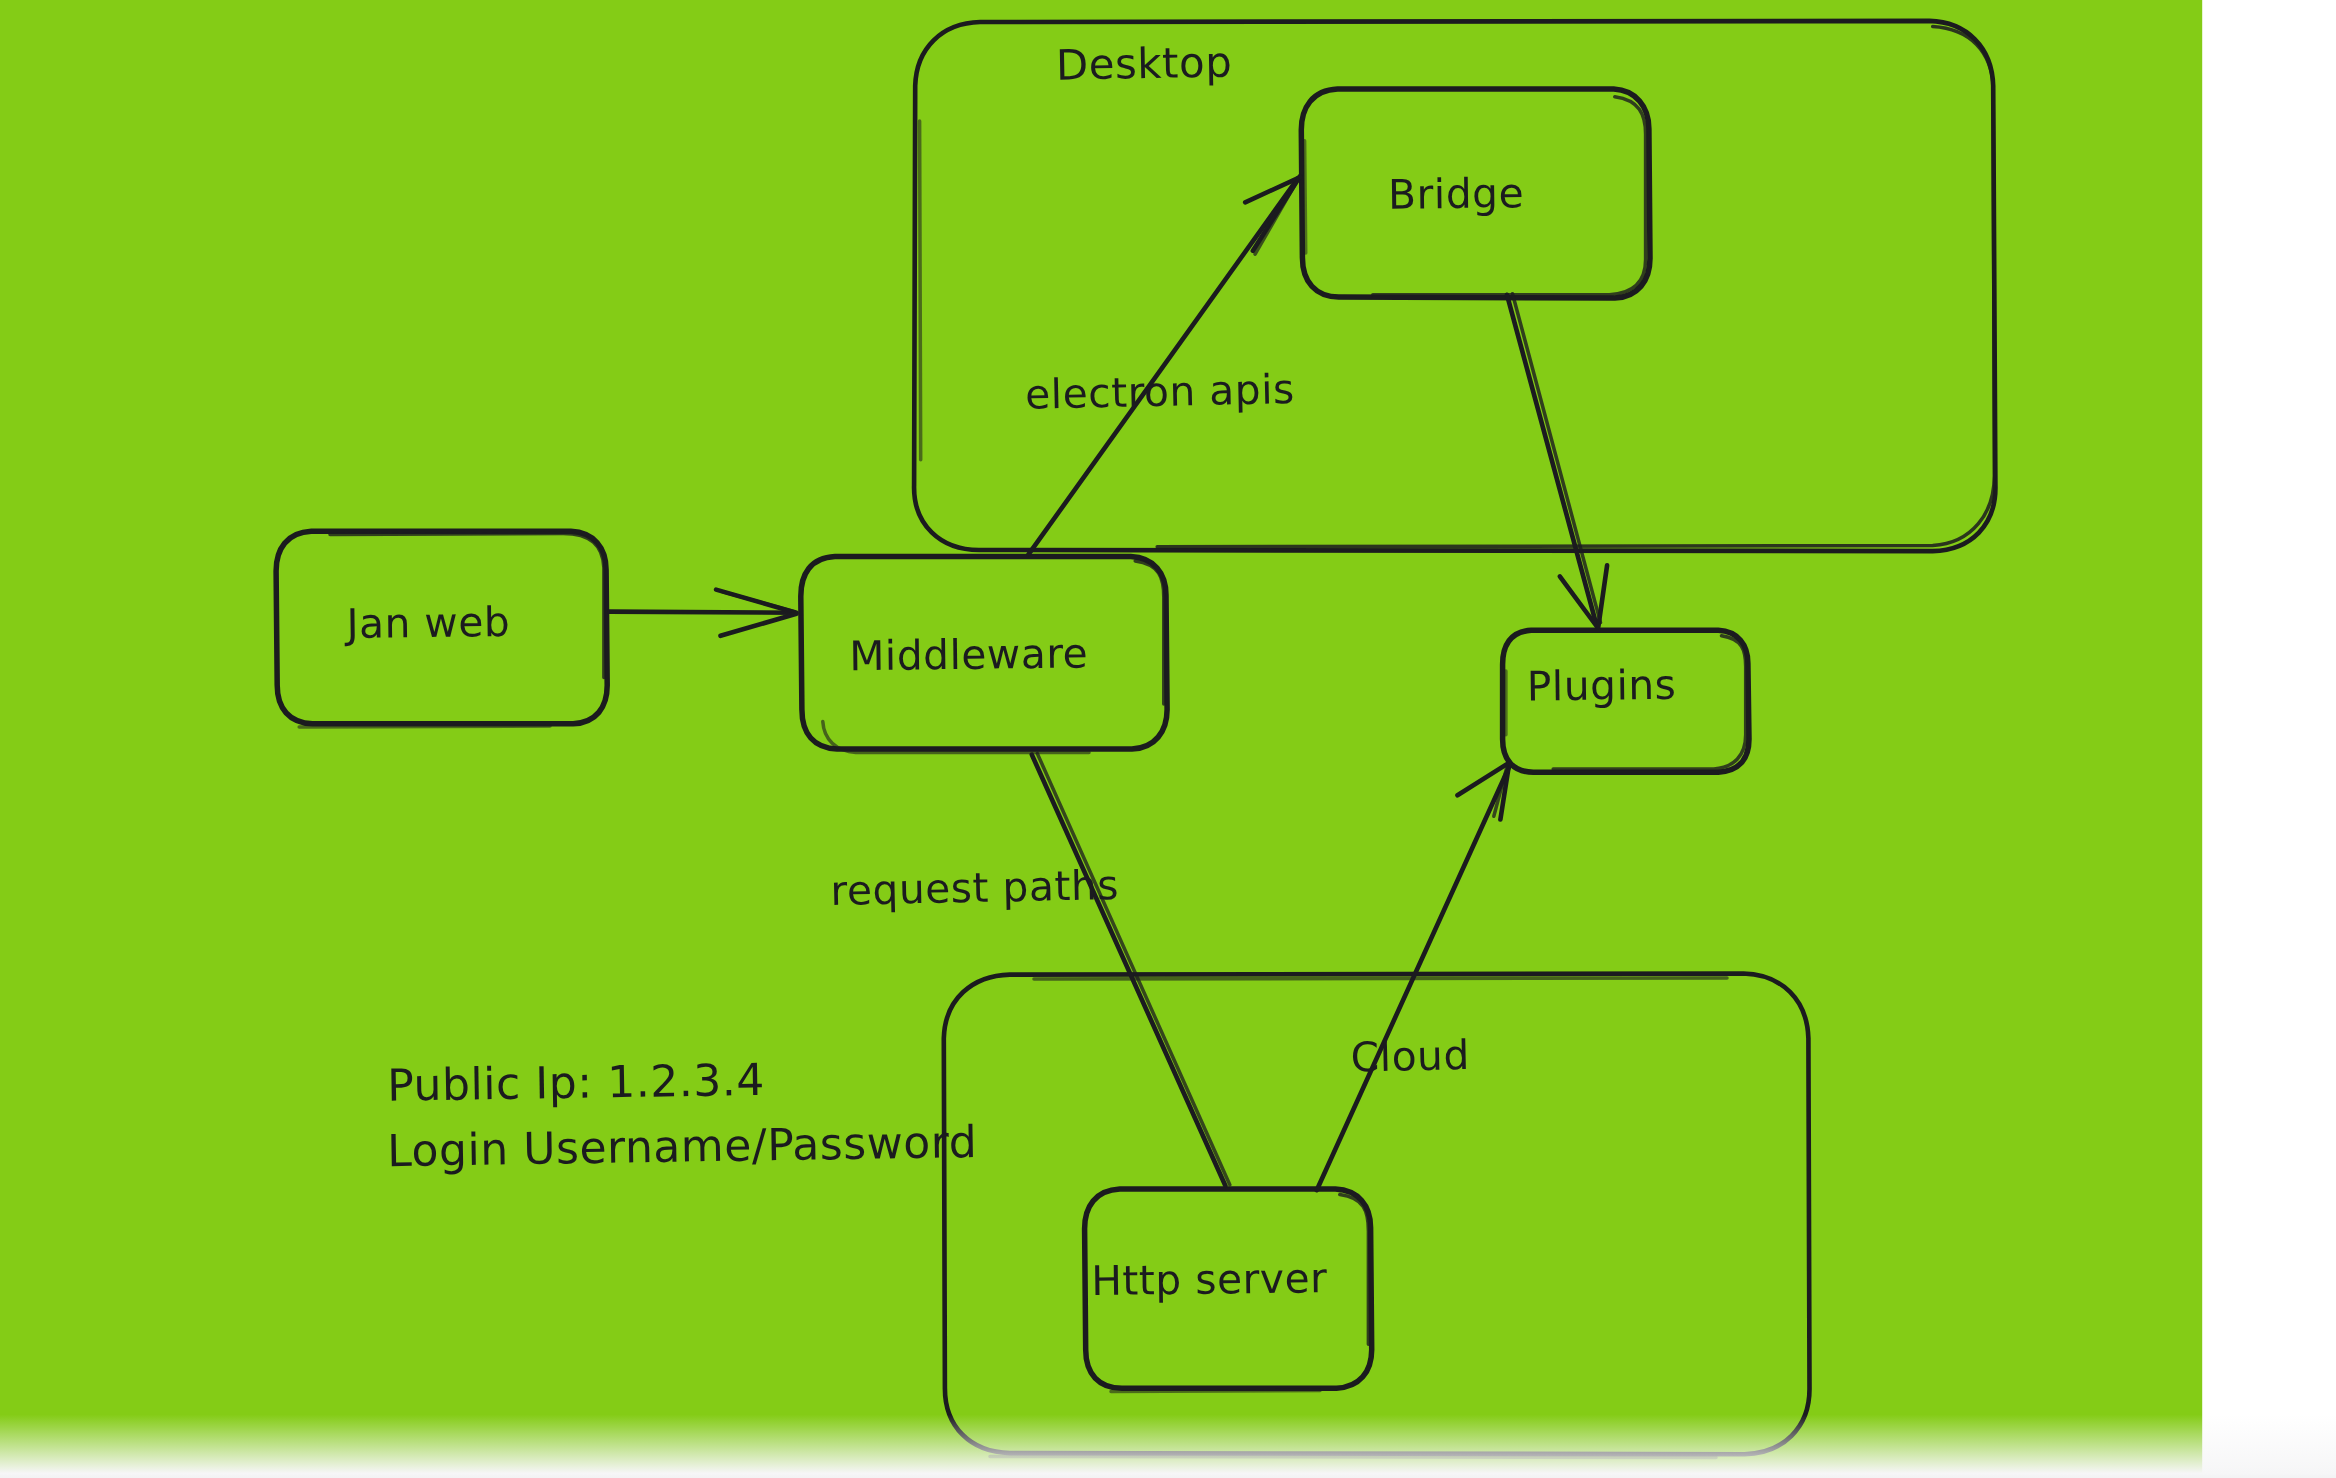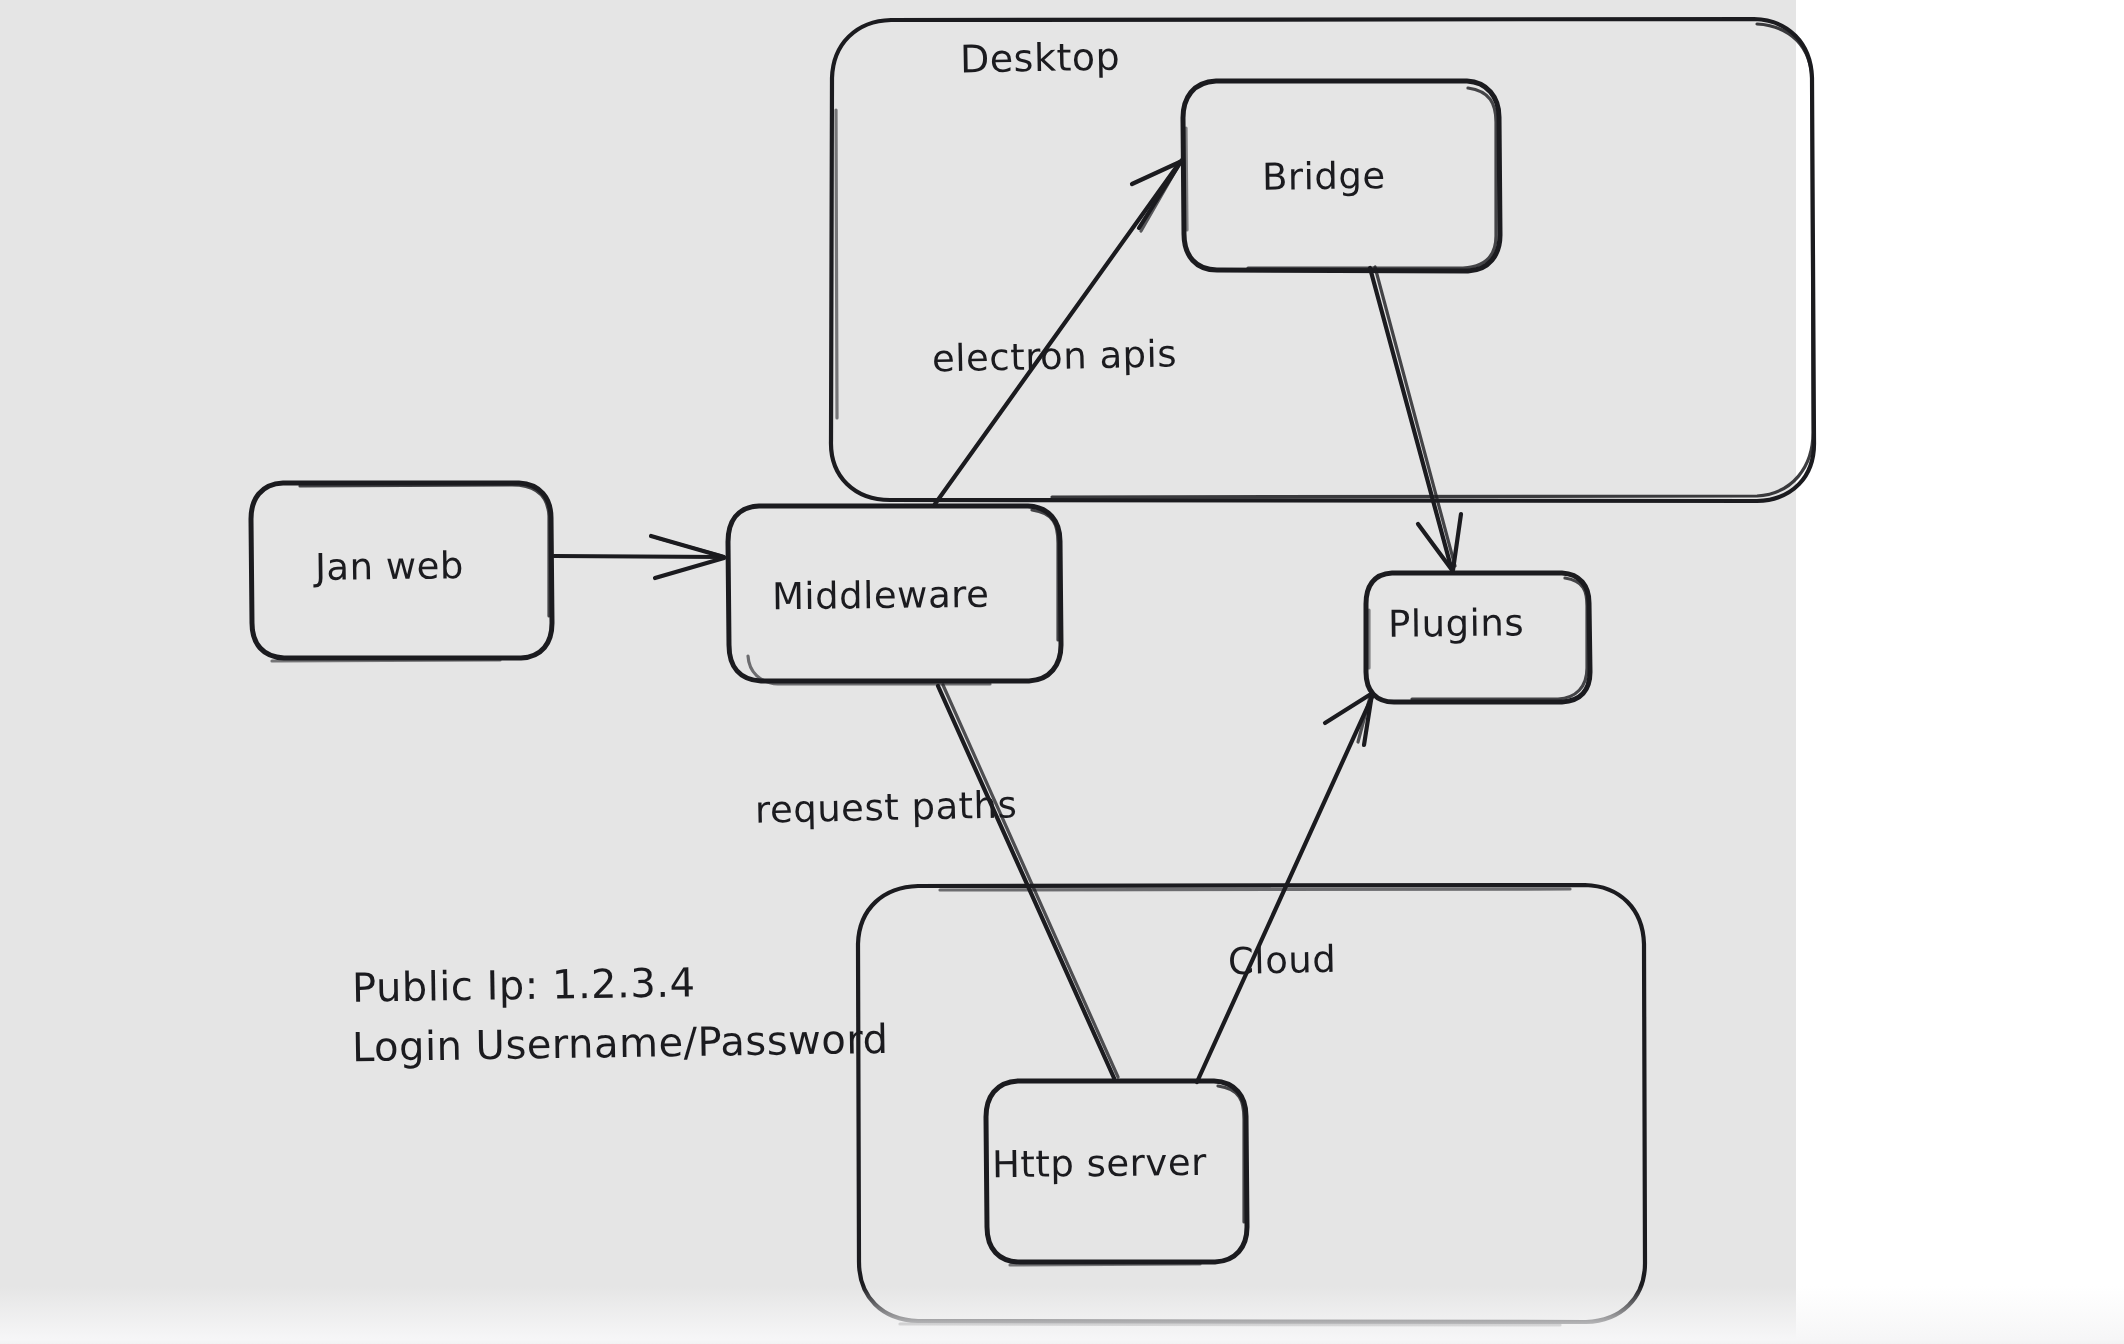--- a/index.html
+++ b/index.html
@@ -9,24 +9,23 @@
     background: #ffffff;
   }
   body {
     width: 2124px;
     height: 1344px;
     overflow: hidden;
     font-family: "DejaVu Sans", sans-serif;
   }
   #canvas {
     position: relative;
-    width: 1760px;
+    width: 2002px;
     height: 1344px;
-    background: #e5e5e5;
-    padding-left: 36px;
+    background: #84cc16;
   }
   #bottom-fade {
     position: absolute;
     left: 0;
     bottom: 0;
     width: 2124px;
     height: 58px;
     background: linear-gradient(to bottom, rgba(255,255,255,0) 0%, rgba(246,246,247,1) 92%, rgba(242,242,243,1) 100%);
     pointer-events: none;
   }

